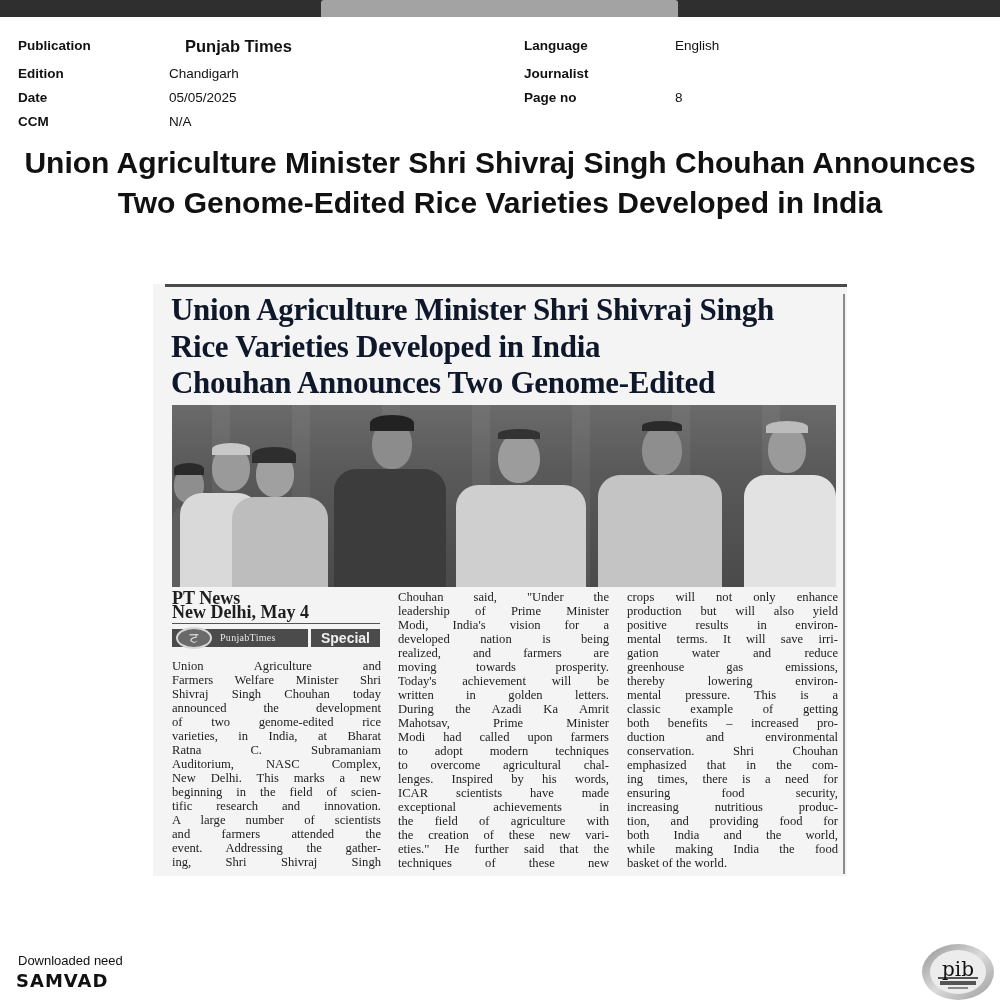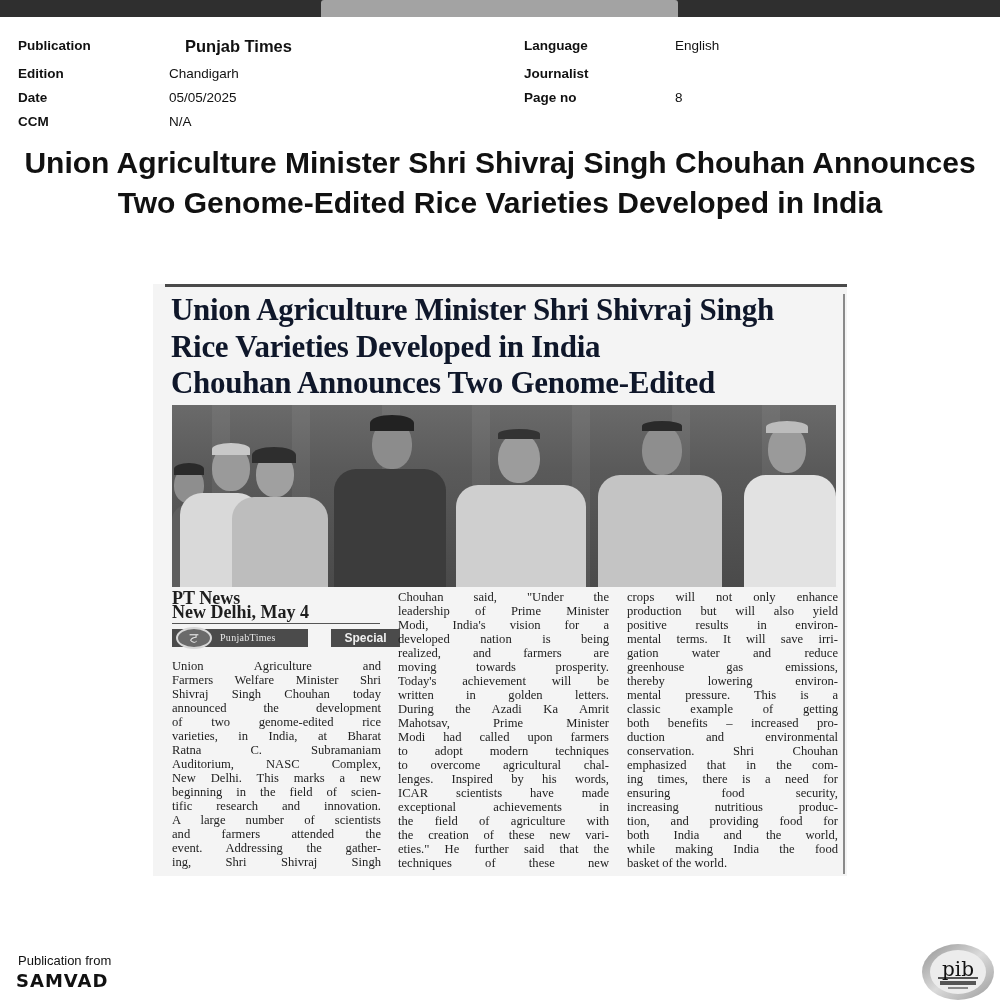--- a/index.html
+++ b/index.html
@@ -35,21 +35,21 @@
   .person .head { position: absolute; border-radius: 50% 50% 46% 46%; background: #8e8e8e; }
   .person .hair { position: absolute; border-radius: 50% 50% 0 0; background: #2a2a2a; }
   .person .body { position: absolute; border-radius: 22px 22px 0 0; }
 
   .byline { position: absolute; left: 19px; top: 307px; font-family: "Liberation Serif", serif; font-weight: bold; font-size: 18px; line-height: 14px; color: #1e1e1e; }
   .byline-rule { position: absolute; left: 19px; top: 339px; width: 208px; height: 1px; background: #555; }
   .special { position: absolute; left: 19px; top: 345px; width: 208px; height: 18px; }
   .special .logo-box { position: absolute; left: 0; top: 0; width: 136px; height: 18px; background: #4b4b4b; }
   .special .logo-circle { position: absolute; left: 4px; top: -2px; width: 36px; height: 22px; border-radius: 50%; background: #6a6a6a; border: 2px solid #d8d8d8; color: #eee; font-size: 13px; line-height: 18px; text-align: center; font-family: "DejaVu Serif", serif; }
   .special .logo-text { position: absolute; left: 48px; top: 3px; font-family: "Liberation Serif", serif; font-size: 10px; color: #e8e8e8; letter-spacing: 0.3px; }
-  .special .tag { position: absolute; left: 139px; top: 0; width: 69px; height: 18px; background: #4b4b4b; color: #f0f0f0; font-family: "Liberation Sans", sans-serif; font-weight: bold; font-size: 12px; line-height: 18px; text-align: center; margin-left: 20px; }
+  .special .tag { position: absolute; left: 139px; top: 0; width: 69px; height: 18px; background: #4b4b4b; color: #f0f0f0; font-family: "Liberation Sans", sans-serif; font-weight: bold; font-size: 14px; line-height: 18px; text-align: center; }
 
   .col { position: absolute; font-family: "Liberation Serif", serif; font-size: 12.6px; line-height: 14px; color: #222;
     text-align: justify; text-align-last: justify; hyphens: manual; }
   .col p { margin: 0; }
   .col1 { left: 19px; top: 375px; width: 209px; }
   .col2 { left: 245px; top: 306px; width: 211px; }
   .col3 { left: 474px; top: 306px; width: 211px; }
   .col .last { text-align-last: left; }
 
   
@@ -219,21 +219,21 @@
     <p>ing times, there is a need for</p>
     <p>ensuring food security,</p>
     <p>increasing nutritious produc-</p>
     <p>tion, and providing food for</p>
     <p>both India and the world,</p>
     <p>while making India the food</p>
     <p class="last">basket of the world.</p>
   </div>
 </div>
 
-<div class="dl-text">Publication from</div>
+<div class="dl-text">Downloaded need</div>
 <div class="samvad">SAMVAD</div>
 
 <svg class="pib" viewBox="0 0 86 62">
   <defs>
     <linearGradient id="pibg" x1="0" y1="0" x2="1" y2="1">
       <stop offset="0" stop-color="#3a3a3a"></stop>
       <stop offset="0.5" stop-color="#bdbdbd"></stop>
       <stop offset="1" stop-color="#4a4a4a"></stop>
     </linearGradient>
   </defs>

